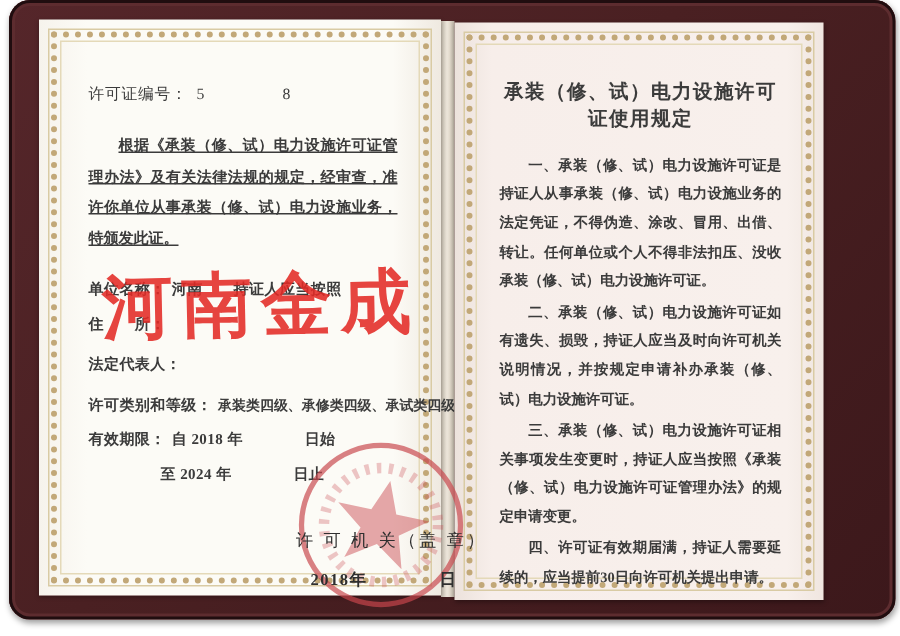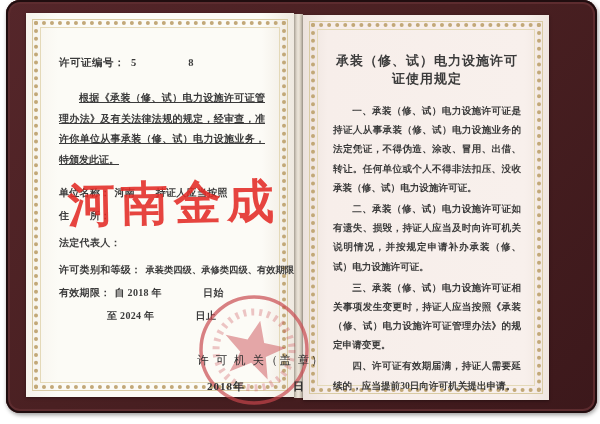--- a/index.html
+++ b/index.html
@@ -21,21 +21,21 @@
   .spine{position:absolute;left:294px;top:14px;width:9px;height:384px;
     background:linear-gradient(90deg,#c8bfb1,#ece5da 45%,#e5ddd0 60%,#b8afa1);}
 
   
   .frame{position:absolute;inset:6px;border:1px solid #d9cba4;}
   .frame::before{content:"";position:absolute;inset:1px;border:4px dotted #c2a878;}
   .frame::after{content:"";position:absolute;inset:7px;border:1px solid #e4d9b8;}
 
   
   .lp-content{position:absolute;inset:13px;padding:30px 16px 0 20px;color:#3b3b3b;}
-  .lp-row{font-size:10.5px;font-weight:bold;letter-spacing:.5px;}
+  .lp-row{font-size:10.5px;font-weight:normal;letter-spacing:.5px;}
   .license-row{margin-bottom:18px;}
   .license-value{margin-left:6px;letter-spacing:2px;}
   .intro{font-size:10px;font-weight:bold;line-height:2.05;text-indent:2em;text-align:justify;margin:0 0 16px 0;text-decoration:underline;}
   .field{font-size:10px;font-weight:bold;margin-bottom:9px;letter-spacing:.3px;white-space:nowrap;}
   .field .fvalue{margin-left:4px;}
   .field.classes .fvalue{font-size:9.3px;letter-spacing:0;}
   .field.indent{padding-left:44px;}
 
   
   .authority{position:absolute;left:160px;top:340px;width:150px;text-align:center;
@@ -77,21 +77,21 @@
       <div class="field">
         <span class="flabel">单位名称：</span><span class="fvalue">河南　　持证人应当按照</span>
       </div>
       <div class="field" style="margin-bottom:13px;">
         <span class="flabel">住　　所：</span><span class="fvalue"></span>
       </div>
       <div class="field" style="margin-bottom:13px;">
         <span class="flabel">法定代表人：</span><span class="fvalue"></span>
       </div>
       <div class="field classes">
-        <span class="flabel">许可类别和等级：</span><span class="fvalue">承装类四级、承修类四级、有效期限</span>
+        <span class="flabel">许可类别和等级：</span><span class="fvalue">承装类四级、承修类四级、承试类四级</span>
       </div>
       <div class="field">
         <span class="flabel">有效期限：</span><span class="fvalue">自 2018 年　　　　日始</span>
       </div>
       <div class="field indent">
         <span class="fvalue">至 2024 年　　　　日止</span>
       </div>
     </div>
 
     <div class="seal">

